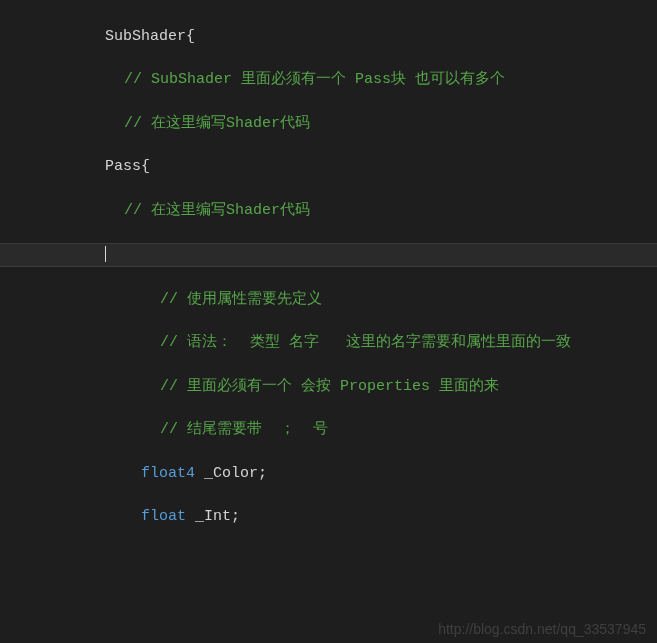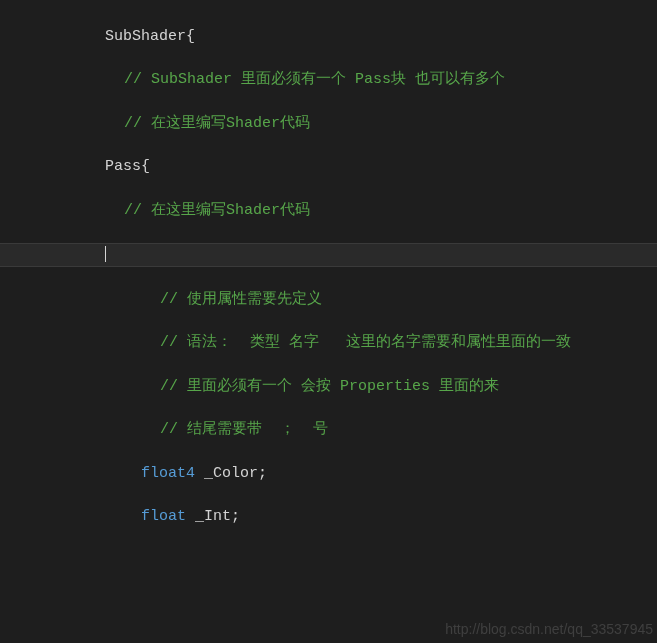--- a/index.html
+++ b/index.html
@@ -39,21 +39,21 @@
       background: #d4d4d4;
       vertical-align: middle;
     }
     .comment { color: #57a64a; margin-left: 19px; }
     .type { color: #569cd6; }
     .identifier { color: #d4d4d4; }
     .punct { color: #d4d4d4; }
     .watermark {
       position: absolute;
       bottom: 4px;
-      right: 4px;
+      right: 11px;
       color: #555;
       font-size: 14px;
       font-family: Arial, sans-serif;
       opacity: 0.6;
       text-align: center;
     }
   </style>
 </head>
 <body>
 

